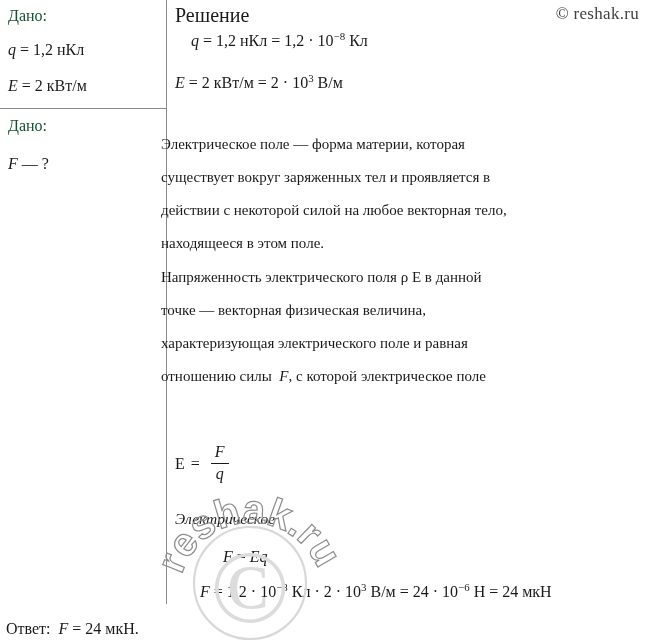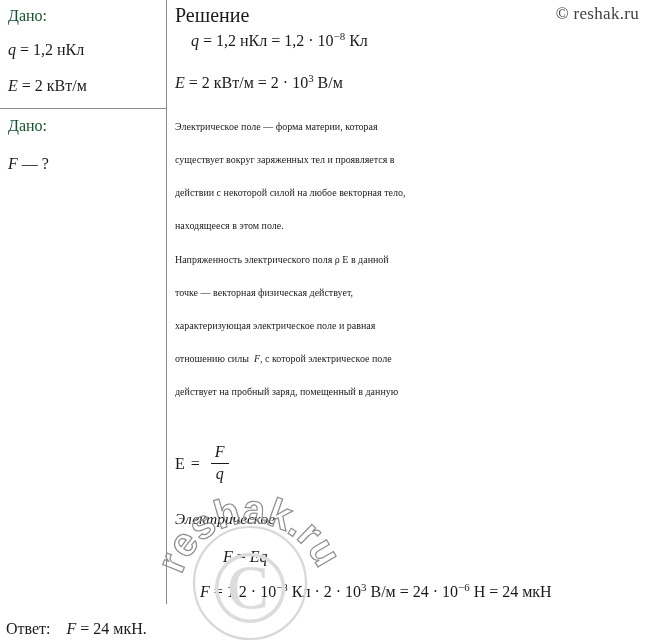--- a/index.html
+++ b/index.html
@@ -72,25 +72,26 @@
     position: absolute;
     left: 175px;
     top: 4px;
     font-size: 20px;
   }
   .eq1 { position: absolute; left: 175px; top: 32px; font-size: 16px; white-space: nowrap; margin-left: 16px; }
   .eq2 { position: absolute; left: 175px; top: 74px; font-size: 16px; white-space: nowrap; }
 
   .para {
     position: absolute;
-    left: 175px;
+    left: 161px;
     width: 470px;
-    font-size: 10px;
+    font-size: 15px;
     line-height: 33px;
     white-space: nowrap;
+    margin-top: 18px;
   }
 
   .frac-block {
     position: absolute;
     left: 175px;
     top: 444px;
     font-size: 16px;
     display: flex;
     align-items: center;
   }
@@ -176,24 +177,23 @@
 
 <div class="para" style="top:110px">
   <div>Электрическое поле — форма материи, которая</div>
   <div>существует вокруг заряженных тел и проявляется в</div>
   <div>действии с некоторой силой на любое векторная тело,</div>
   <div>находящееся в этом поле.</div>
 </div>
 
 <div class="para" style="top:243px">
   <div>Напряженность электрического поля ρ E в данной</div>
-  <div>точке — векторная физическая действует,</div>
-  <div>характеризующая электрическое поле и равная</div>
+  <div>точке — векторная физическая величина,</div>
+  <div>характеризующая электрического поле и равная</div>
   <div>отношению силы&nbsp; <i>F</i>, с которой электрическое поле</div>
-  <div>действует на пробный заряд, помещенный в данную</div>
 </div>
 
 <div class="frac-block">
   <span>E</span>
   <span style="margin:0 6px">=</span>
   <span class="frac">
     <span class="num">F</span>
     <span class="bar"></span>
     <span class="den">q</span>
   </span>
@@ -215,14 +215,14 @@
     <circle class="wm-c-outer" cx="78" cy="96" r="56"></circle>
     <text class="wm-c-glyph" x="78" y="135" text-anchor="middle">©</text>
     <text class="wm-ring-text">
       <textPath href="#wmarc" startOffset="4%">reshak.ru</textPath>
     </text>
   </svg>
 </div>
 
 <div class="answer">
   <span>Ответ:</span>
-  <span style="margin-left:12px"><i>F</i> = 24 мкН.</span>
+  <span style="margin-left:4px"><i>F</i> = 24 мкН.</span>
 </div>
 
 </body></html>

